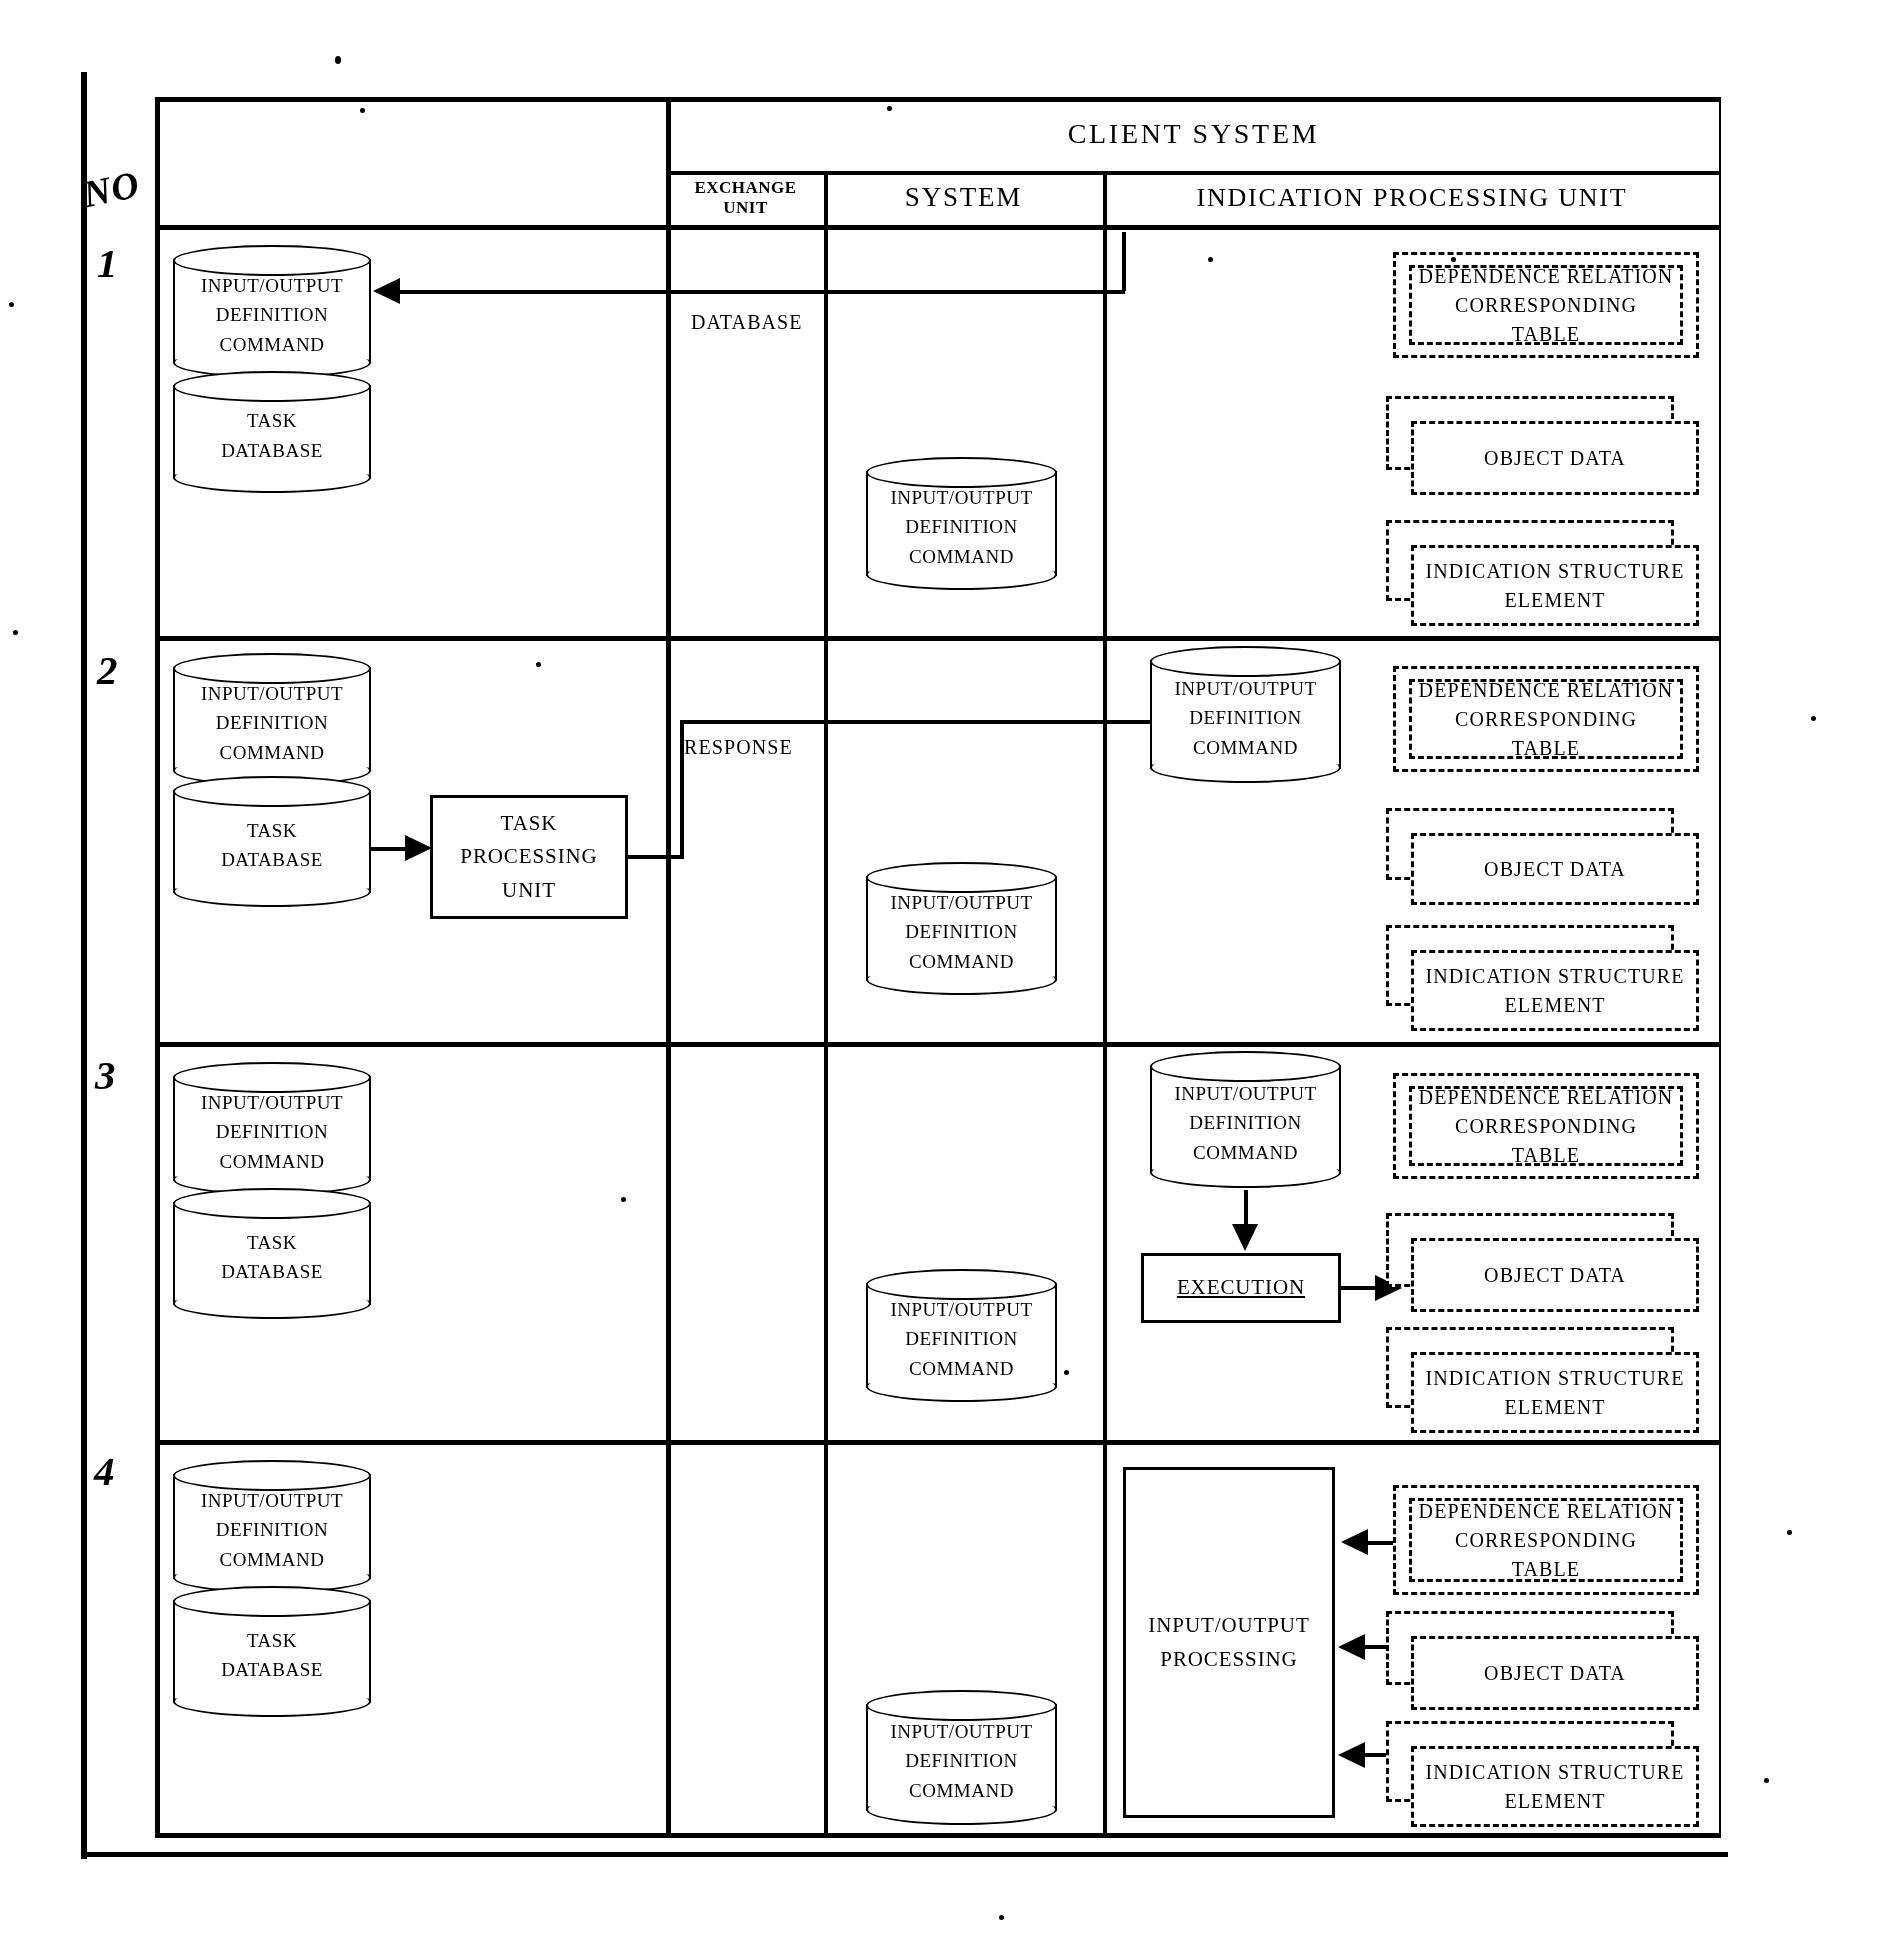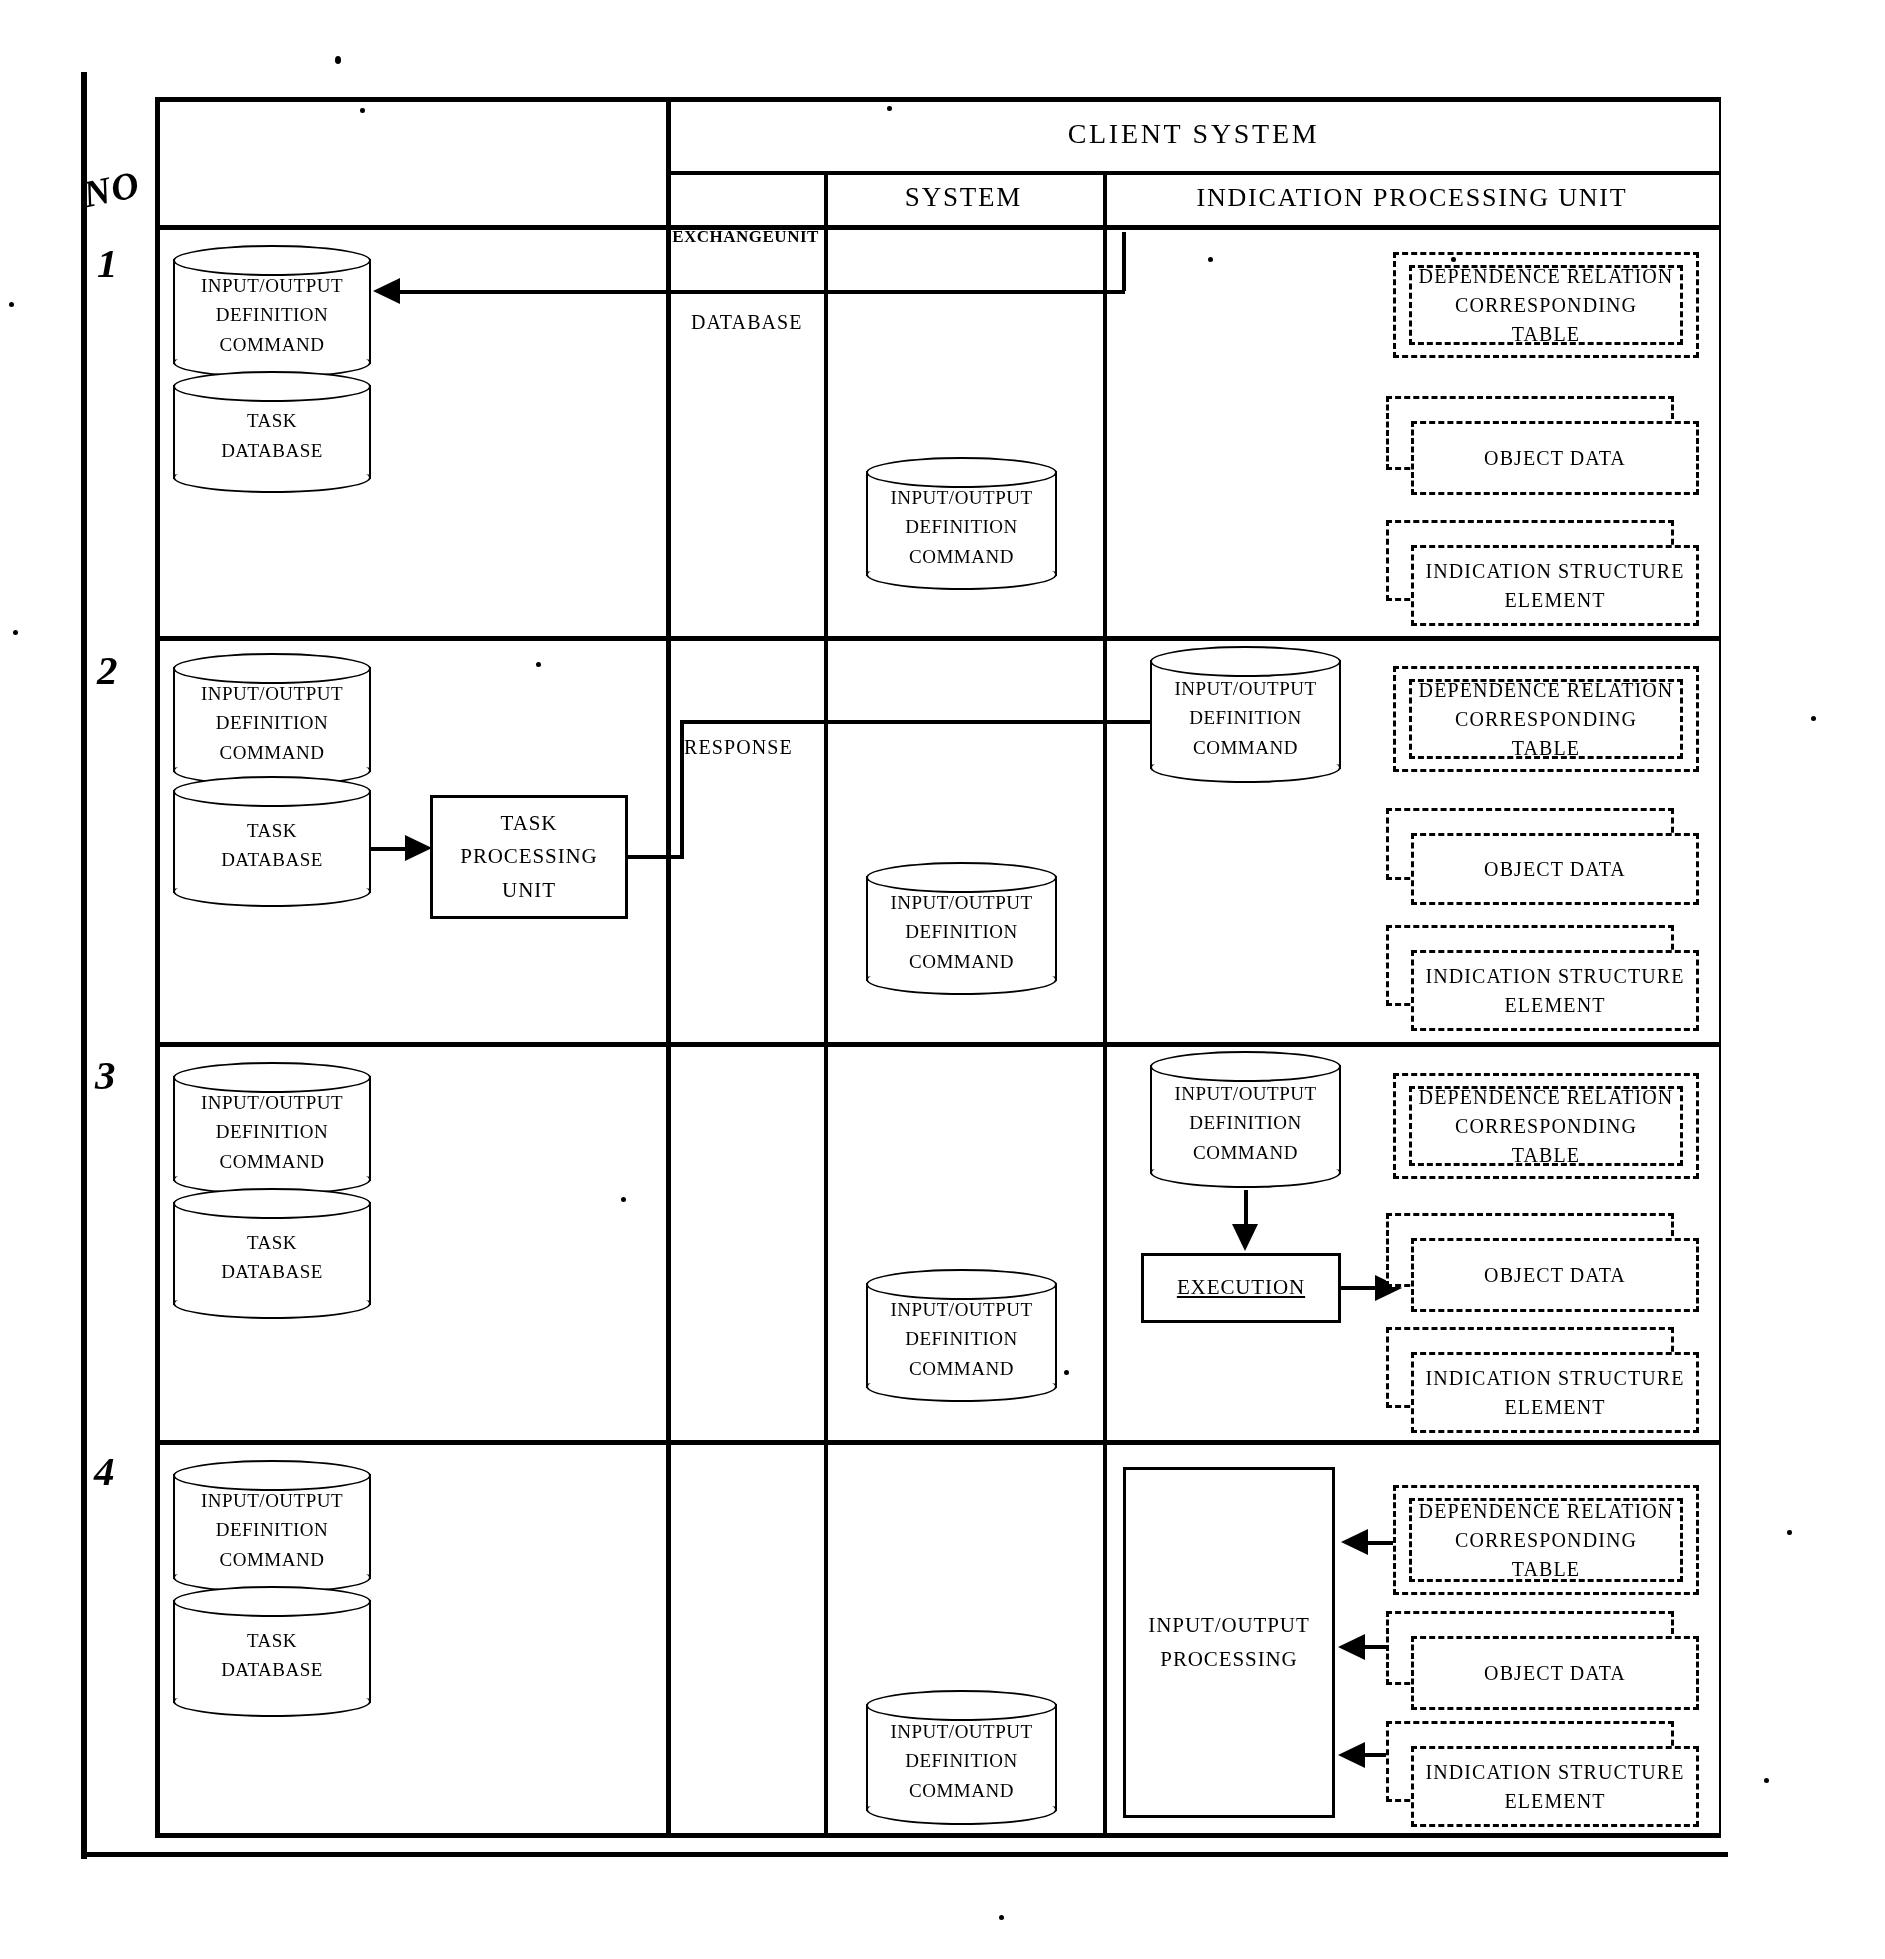--- a/index.html
+++ b/index.html
@@ -208,21 +208,21 @@
   <div class="hrule thick" style="left:155px;top:225px;width:1566px;"></div>
   <div class="hrule thick" style="left:155px;top:636px;width:1566px;"></div>
   <div class="hrule thick" style="left:155px;top:1042px;width:1566px;"></div>
   <div class="hrule thick" style="left:155px;top:1440px;width:1566px;"></div>
   <div class="hrule thick" style="left:155px;top:1833px;width:1566px;"></div>
 
   <div class="no-label" style="left:83px;top:167px;">NO</div>
 
   <div class="hdr hdr-client" style="left:666px;top:99px;width:1055px;height:70px;text-align:center;">CLIENT SYSTEM</div>
 
-  <div class="hdr hdr-sub-small" style="left:668px;top:173px;width:155px;height:50px;flex-direction:row;margin-top:39px;">
+  <div class="hdr hdr-sub-small" style="left:668px;top:173px;width:155px;height:50px;flex-direction:column;">
     <span>EXCHANGE</span>
     <span>UNIT</span>
   </div>
 
   <div class="hdr hdr-sub" style="left:825px;top:173px;width:277px;height:50px;font-size:27px;letter-spacing:1.8px;">SYSTEM</div>
 
   <div class="hdr hdr-ind" style="left:1104px;top:173px;width:616px;height:50px;">INDICATION  PROCESSING  UNIT</div>
 
   <div class="row-num" style="left:97px;top:239px;">1</div>
 

